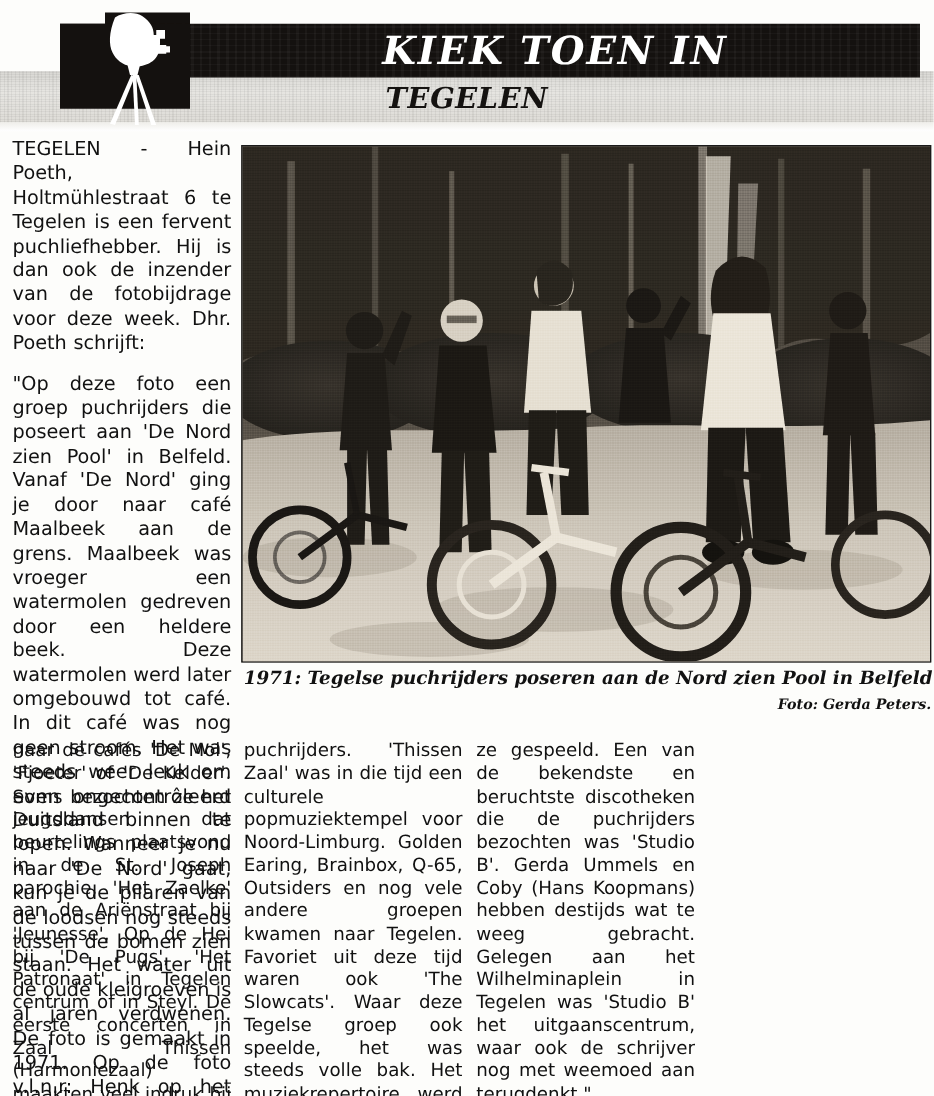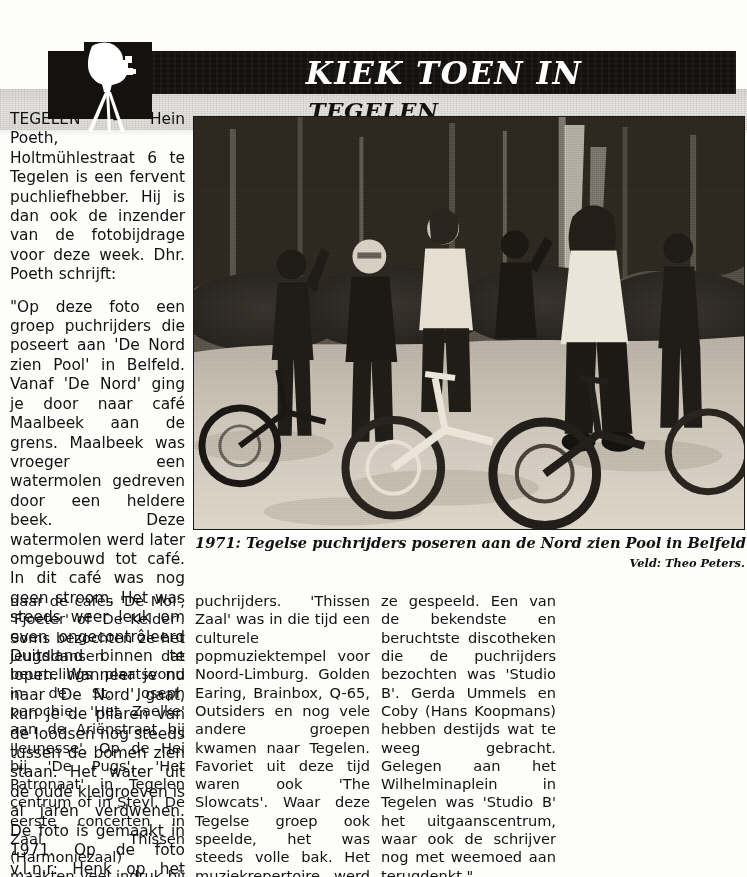--- a/index.html
+++ b/index.html
@@ -16,21 +16,20 @@
     color: #111111;
     background: #fdfdfb;
   }
 
   
   .masthead {
     position: absolute;
     left: 0; top: 0;
     width: 638px;
     height: 100px;
-    margin-top: 32px;
   }
   
   .masthead-grey {
     position: absolute;
     left: 0; top: 57px;
     width: 747px; height: 41px;
     background:
       repeating-linear-gradient(0deg, rgba(0,0,0,.045) 0 1px, rgba(0,0,0,0) 1px 2px),
       repeating-linear-gradient(90deg, rgba(0,0,0,.05) 0 1px, rgba(0,0,0,0) 1px 3px),
       linear-gradient(180deg, #d9d8d4 0%, #e6e5e1 40%, #dedcd7 100%);
@@ -346,21 +345,21 @@
       <path d="M406 318 L398 266" stroke="#231f1a" stroke-width="7"></path>
       <path d="M386 262 L416 266" stroke="#231f1a" stroke-width="6"></path>
 
       <circle cx="516" cy="336" r="40" stroke="#2a251f" stroke-width="7"></circle>
     </g>
   </svg>
   <div class="photo-noise"></div>
 </div>
 
 <div class="photo-caption">1971: Tegelse puchrijders poseren aan de Nord zien Pool in Belfeld.</div>
-<div class="photo-credit">Veld: Theo Peters.</div>
+<div class="photo-credit">Foto: Gerda Peters.</div>
 
 <div class="body-cols">
   <div class="bcol bcol-1">
     <p>naar de cafés 'De Mol', 'Fjoeter' of 'De Kelder'. Soms bezochten ze het jeugddansen dat beurtelings plaatsvond in de St. Joseph parochie, 'Het Zaelke' aan de Ariënstraat bij 'Jeunesse', Op de Hei bij 'De Pugs', 'Het Patronaat' in Tegelen centrum of in Steyl. De eerste concerten in Zaal Thissen (Harmoniezaal) maakten veel indruk bij de</p>
   </div>
   <div class="bcol bcol-2">
     <p>puchrijders. 'Thissen Zaal' was in die tijd een culturele popmuziektempel voor Noord-Limburg. Golden Earing, Brainbox, Q-65, Outsiders en nog vele andere groepen kwamen naar Tegelen. Favoriet uit deze tijd waren ook 'The Slowcats'. Waar deze Tegelse groep ook speelde, het was steeds volle bak. Het muziekrepertoire werd op een 'stevige' wij-</p>
   </div>
   <div class="bcol bcol-3">
     <p>ze gespeeld. Een van de bekendste en beruchtste discotheken die de puchrijders bezochten was 'Studio B'. Gerda Ummels en Coby (Hans Koopmans) hebben destijds wat te weeg gebracht. Gelegen aan het Wilhelminaplein in Tegelen was 'Studio B' het uitgaanscentrum, waar ook de schrijver nog met weemoed aan terugdenkt."</p>

